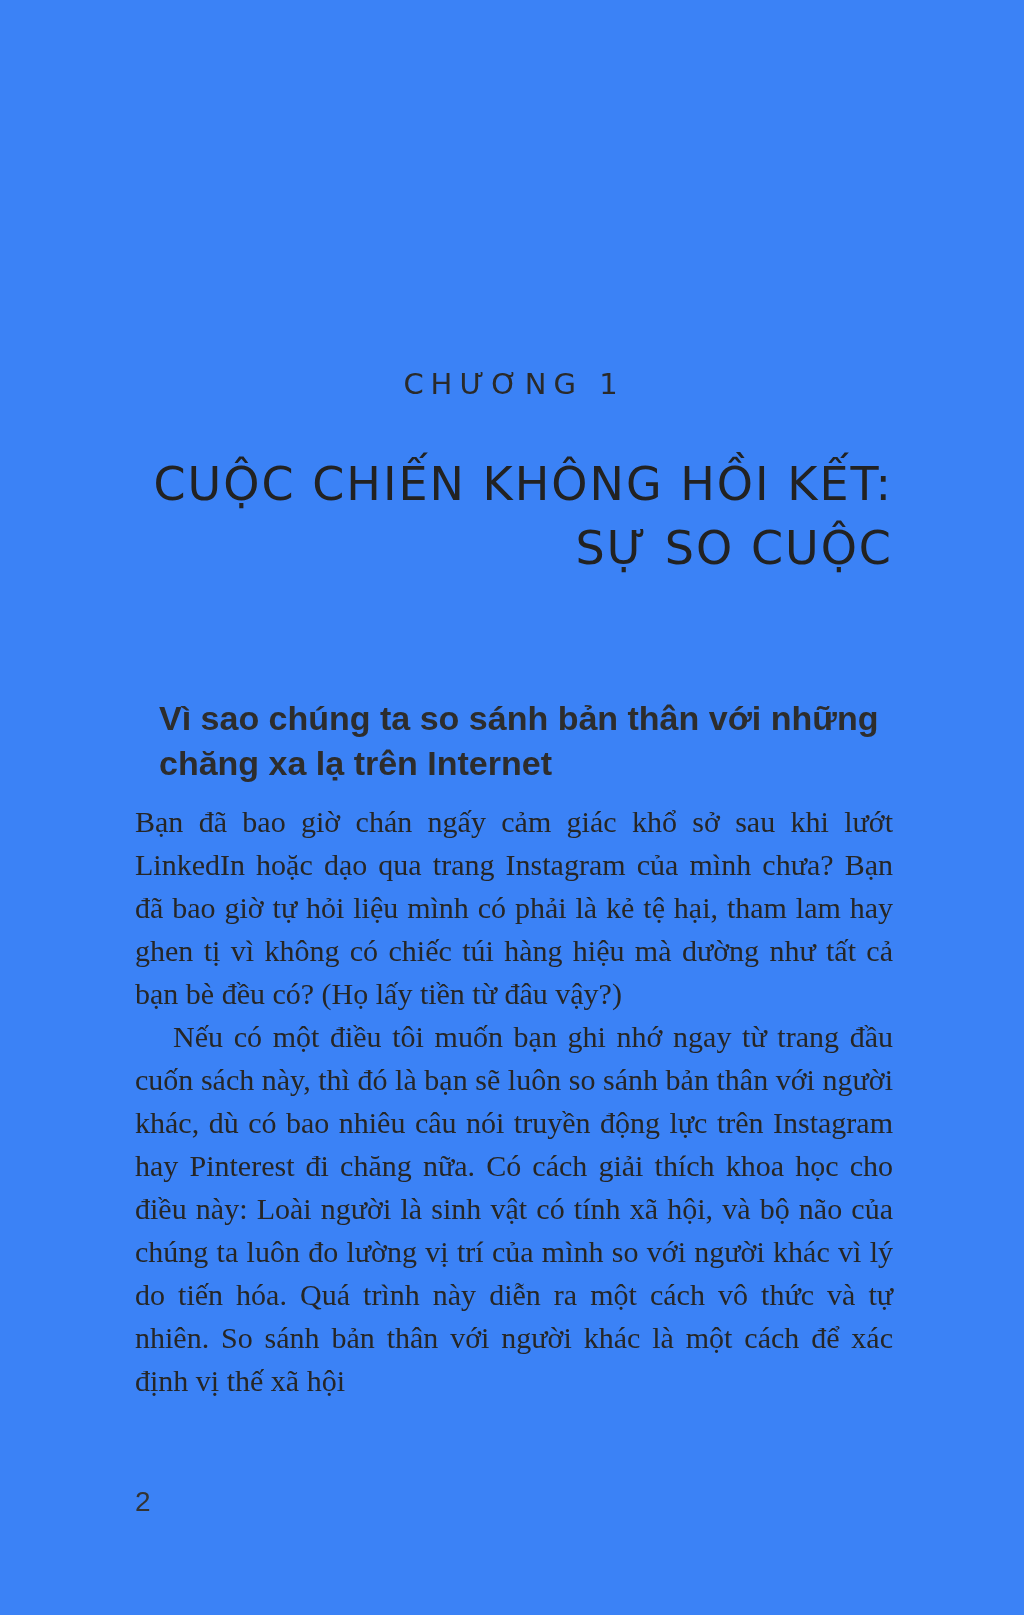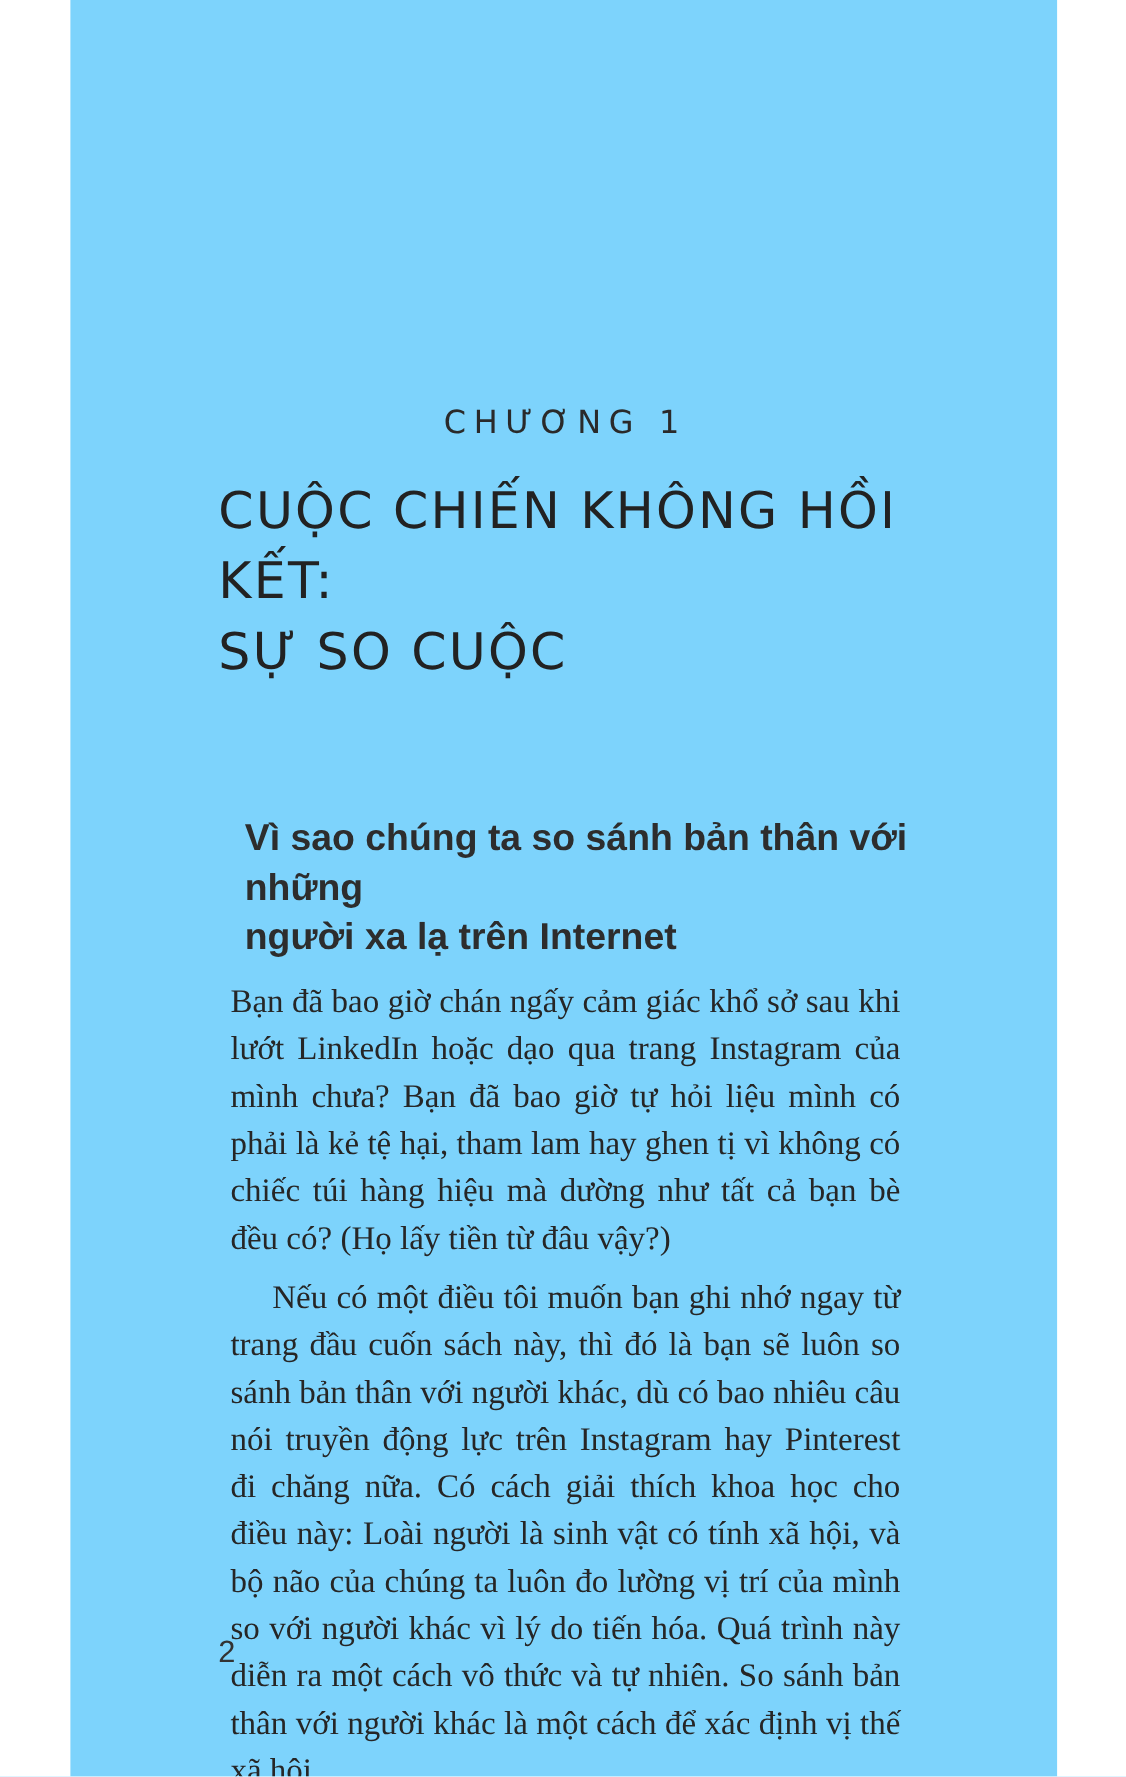--- a/index.html
+++ b/index.html
@@ -1,41 +1,41 @@
 <!DOCTYPE html>
 <html><head>
 <meta charset="utf-8">
 <style>
   * { margin: 0; padding: 0; box-sizing: border-box; }
   html, body { background: #ffffff; }
   .page {
     position: relative;
-    width: 897px;
+    width: 1024px;
     height: 1615px;
     margin: 0 auto;
-    background: #7dd3fc;
+    background: #3b82f6;
     overflow: hidden;
     color: #2b2b2b;
   }
   .content {
     margin-left: 135px;
     margin-right: 131px; 
   }
   .chapter-label {
     margin-top: 366px;
     text-align: center;
     font-family: "DejaVu Sans", sans-serif;
     font-size: 29px;
     line-height: 36px;
     letter-spacing: 7px;
     color: #2a2a2a;
   }
   .chapter-title {
-    margin-top: 30px;
-    text-align: left;
+    margin-top: 50px;
+    text-align: right;
     font-family: "DejaVu Sans", sans-serif;
     font-weight: normal;
     font-size: 46px;
     line-height: 64px;
     letter-spacing: 2px;
     color: #222222;
   }
   .section-heading {
     margin-top: 116px;
     font-family: "Liberation Sans", "DejaVu Sans", sans-serif;
@@ -46,21 +46,21 @@
     margin-left: 24px;
   }
   .body-text {
     margin-top: 14px;
     font-family: "Liberation Serif", "DejaVu Serif", serif;
     font-size: 30px;
     line-height: 43px;
     text-align: justify;
     color: #262626;
   }
-  .body-text p { margin: 11px; font-family: Liberation Serif, serif; }
+  .body-text p { margin: 0; font-family: Liberation Serif, serif; }
   .body-text p.indented { text-indent: 38px; }
   .page-number {
     position: absolute;
     left: 135px;
     top: 1486px;
     font-family: "Liberation Sans", "DejaVu Sans", sans-serif;
     font-size: 28px;
     color: #333333;
   }
 </style>
@@ -72,21 +72,21 @@
 
     <div class="chapter-label">CHƯƠNG 1</div>
 
     <h1 class="chapter-title">
       <span>CUỘC CHIẾN KHÔNG HỒI KẾT:</span><br>
       <span>SỰ SO CUỘC</span>
     </h1>
 
     <h2 class="section-heading">
       <span>Vì sao chúng ta so sánh bản thân với những</span><br>
-      <span>người xa lạ trên Internet</span>
+      <span>chăng xa lạ trên Internet</span>
     </h2>
 
     <div class="body-text">
       <p>Bạn đã bao giờ chán ngấy cảm giác khổ sở sau khi lướt LinkedIn hoặc dạo qua trang Instagram của mình chưa? Bạn đã bao giờ tự hỏi liệu mình có phải là kẻ tệ hại, tham lam hay ghen tị vì không có chiếc túi hàng hiệu mà dường như tất cả bạn bè đều có? (Họ lấy tiền từ đâu vậy?)</p>
       <p class="indented">Nếu có một điều tôi muốn bạn ghi nhớ ngay từ trang đầu cuốn sách này, thì đó là bạn sẽ luôn so sánh bản thân với người khác, dù có bao nhiêu câu nói truyền động lực trên Instagram hay Pinterest đi chăng nữa. Có cách giải thích khoa học cho điều này: Loài người là sinh vật có tính xã hội, và bộ não của chúng ta luôn đo lường vị trí của mình so với người khác vì lý do tiến hóa. Quá trình này diễn ra một cách vô thức và tự nhiên. So sánh bản thân với người khác là một cách để xác định vị thế xã hội</p>
     </div>
 
   </div>
 
   <div class="page-number">2</div>

